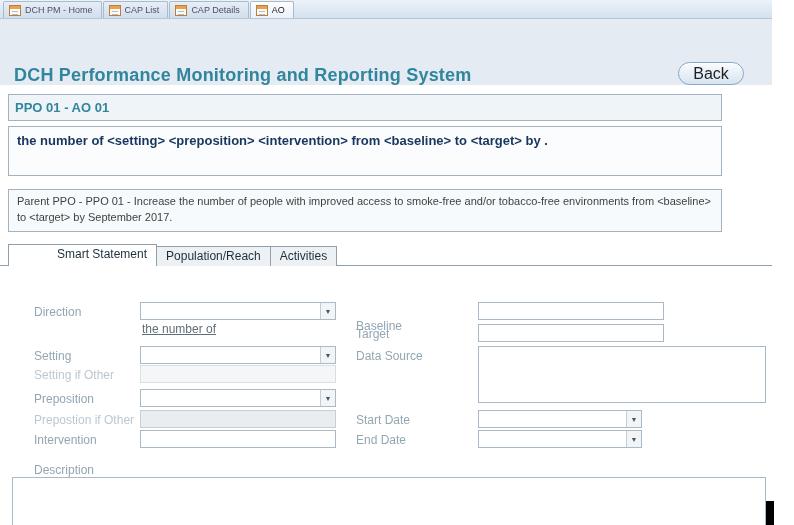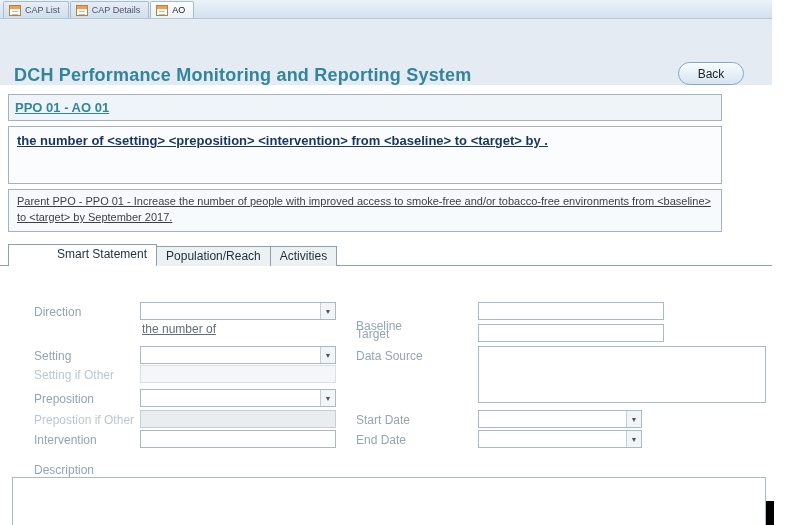--- a/index.html
+++ b/index.html
@@ -23,28 +23,28 @@
   .form-icon::after { content:""; position:absolute; left:2px; right:2px; top:5px; height:4px;
                background:repeating-linear-gradient(#AFC0CC 0 1px, transparent 1px 3px); }
 
   
   .header { position:absolute; left:0; top:19px; width:772px; height:66px; background:#E4EBF2; }
   .title { position:absolute; left:14px; top:46px; font-size:18px; font-weight:bold;
            color:var(--accent,#31859C); letter-spacing:0.2px; }
   .back-btn { position:absolute; left:678px; top:43px; width:66px; height:23px;
               border:1px solid #89A6C6; border-radius:12px;
               background:linear-gradient(#F9FCFE,#D6E4F2);
-              font-size:12px; color:#1F1F1F; font-family:inherit; cursor:pointer;
+              font-size:16px; color:#1F1F1F; font-family:inherit; cursor:pointer;
               box-shadow:inset 0 1px 0 #ffffffcc; }
 
   
-  .box { position:absolute; left:8px; width:714px; border:1px solid #A3B2BE; background:#F6F9FB;text-decoration:underline; }
+  .box { position:absolute; left:8px; width:714px; border:1px solid #A3B2BE; background:#F6F9FB; }
   .ppo-box { top:94px; height:27px; line-height:25px; padding:0 6px;
              font-size:13px; font-weight:bold; color:var(--accent,#31859C); background:#EFF4F8; }
-  .statement-box { top:126px; height:58px; padding:6px 8px; font-size:13px; font-weight:bold;
+  .statement-box { top:126px; height:50px; padding:6px 8px; font-size:13px; font-weight:bold;
              color:var(--statement,#17365D); background:#FBFCFD; }
   .parent-box { top:189px; height:43px; padding:4px 8px; font-size:11px; color:#3F3F3F;
              line-height:1.45; background:#F7FAFC; }
 
   
   .content-top-line { position:absolute; left:0; top:265px; width:772px; height:0;
              border-top:1px solid #8FA0AC; z-index:1; }
   .subtabs { position:absolute; left:8px; top:244px; height:22px; display:flex;
              align-items:flex-end; z-index:2; }
   .subtab { height:20px; line-height:18px; padding:0 9px; font-size:12px; color:#1E2F3C;
@@ -70,20 +70,24 @@
             font-size:7px; color:#4A5560; }
 
   .artifact { position:absolute; left:766px; top:501px; width:8px; height:24px; background:#000; z-index:5; }
 </style>
 </head>
 <body>
 
 <div class="app">
 
   <div class="tabstrip">
+    <div class="doc-tab">
+      <span class="form-icon"></span>
+      <span>DCH PM - Home</span>
+    </div>
     <div class="doc-tab">
       <span class="form-icon"></span>
       <span>CAP List</span>
     </div>
     <div class="doc-tab">
       <span class="form-icon"></span>
       <span>CAP Details</span>
     </div>
     <div class="doc-tab active">
       <span class="form-icon"></span>

